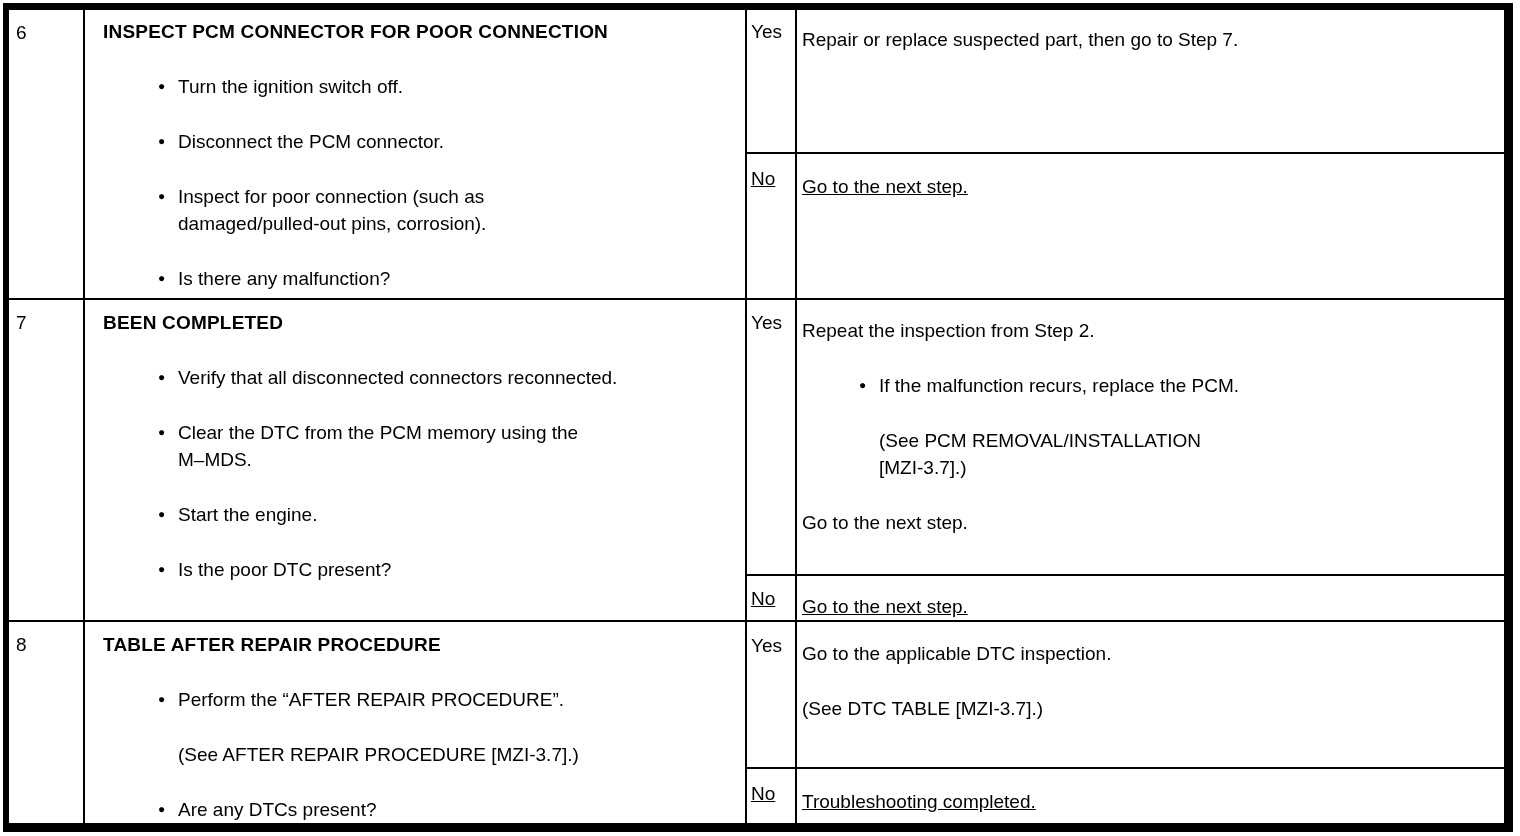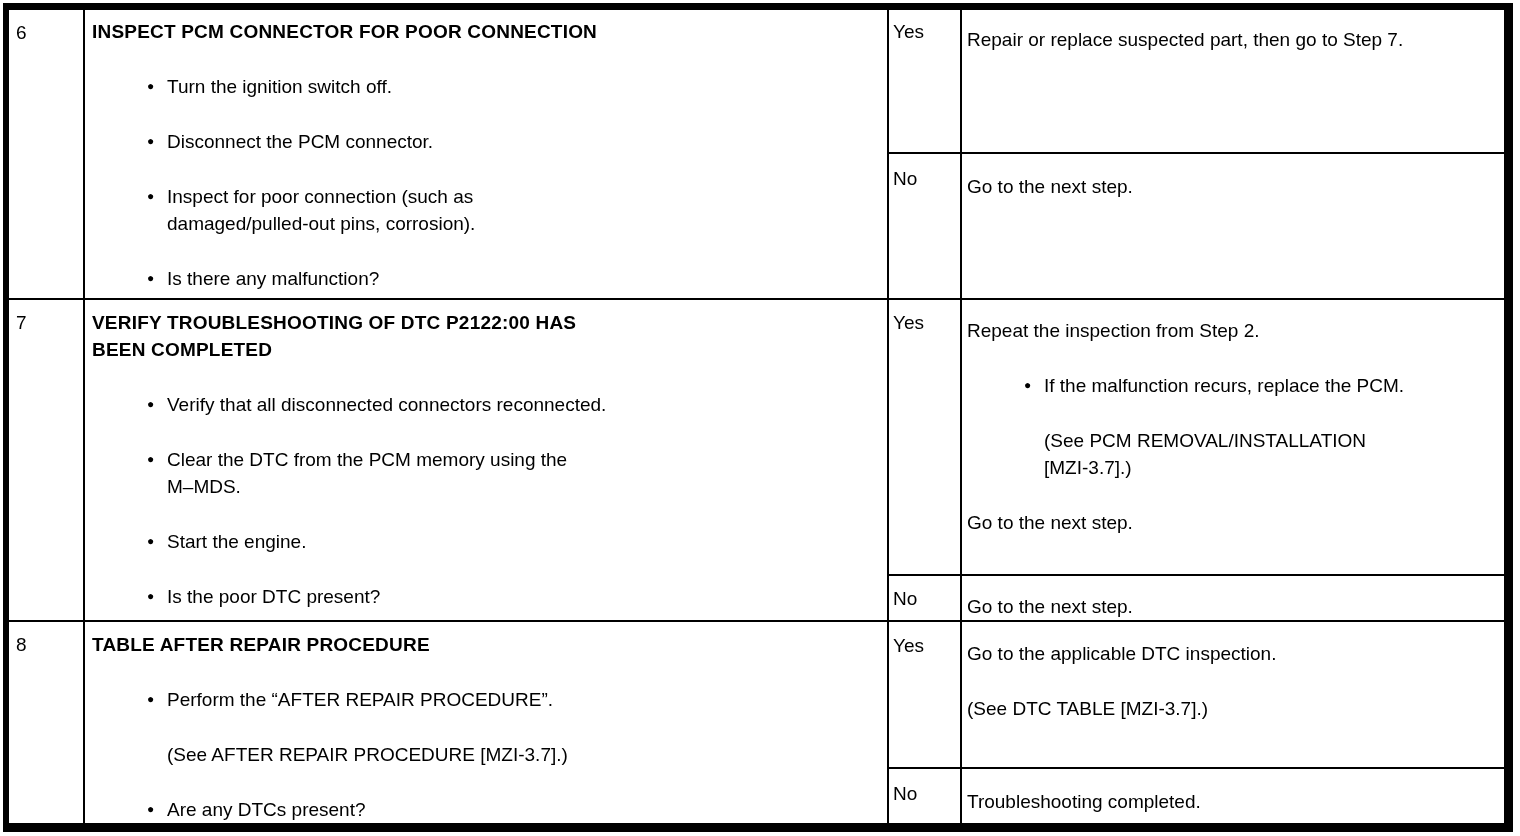--- a/index.html
+++ b/index.html
@@ -25,30 +25,30 @@
   }
   .row { display:flex; width:100%; }
   .row + .row { border-top:2px solid #000000; }
 
   .col-num {
     width:76px; flex:none;
     border-right:2px solid #000000;
     padding:9px 0 0 7px;
   }
   .col-insp {
-    width:804px; flex:none;
+    width:662px; flex:none;
     border-right:2px solid #000000;
-    padding:8px 8px 0 7px;
+    padding:8px 8px 0 18px;
   }
   .col-res { flex:1; display:flex; flex-direction:column; }
   .res-row { display:flex; width:100%; }
   .res-row.yes { border-bottom:2px solid #000000; flex:none; }
-  .res-row.no { flex:1; }
+  .res-row.no { flex:1;text-decoration:underline; }
   .col-yn {
-    width:73px; flex:none;
+    width:50px; flex:none;
     border-right:2px solid #000000;
     padding:8px 0 0 4px;
   }
   .col-act { flex:1; padding:8px 8px 0 5px; }
 
   .pt9  > .col-yn, .pt9  > .col-act { padding-top:9px;  }
   .pt10 > .col-yn, .pt10 > .col-act { padding-top:10px; }
   .pt11 > .col-yn, .pt11 > .col-act { padding-top:11px; }
 
   .title { font-weight:bold; letter-spacing:0.2px; }
@@ -123,21 +123,20 @@
       </div>
     </div>
   </div>
 
   <div class="row" style="height:322px">
     <div class="col-num">
       <div class="line">7</div>
     </div>
     <div class="col-insp" style="padding-top:9px">
       <div class="title">
-        <div class="line">VERIFY TROUBLESHOOTING OF DTC P2122:00 HAS</div>
         <div class="line">BEEN COMPLETED</div>
       </div>
       <div class="bullet">
         <span class="dot">●</span>
         <span>
           <div class="line">Verify that all disconnected connectors reconnected.</div>
         </span>
       </div>
       <div class="bullet">
         <span class="dot">●</span>

